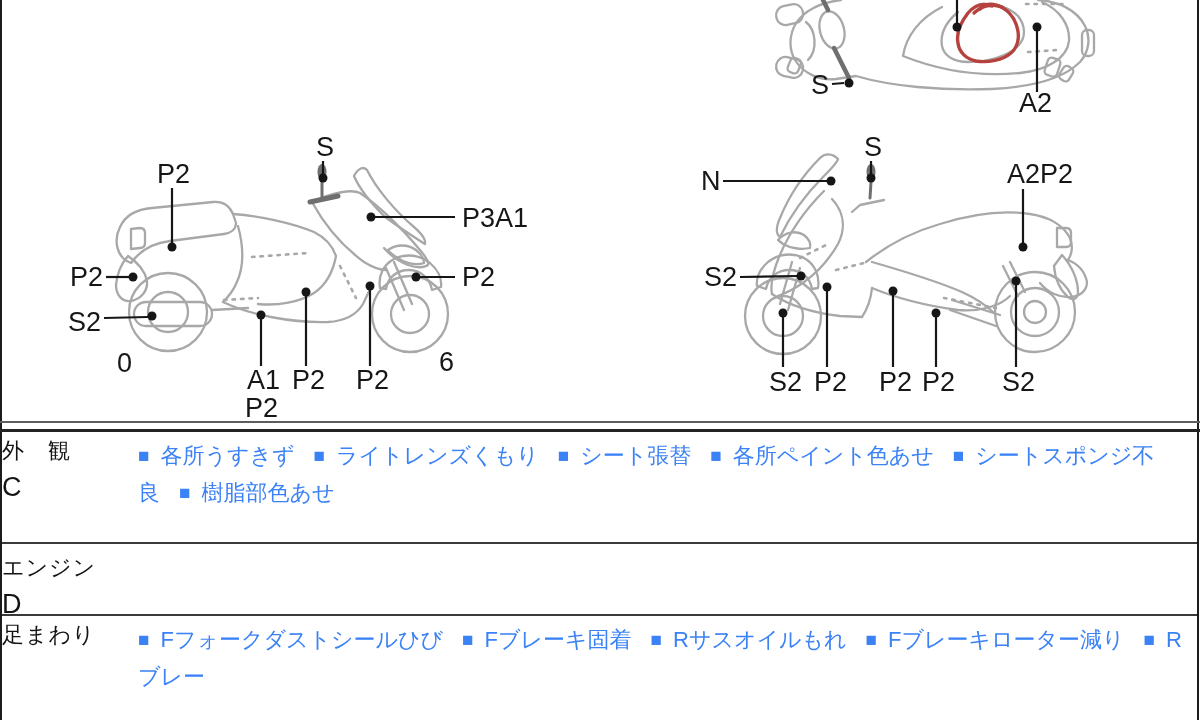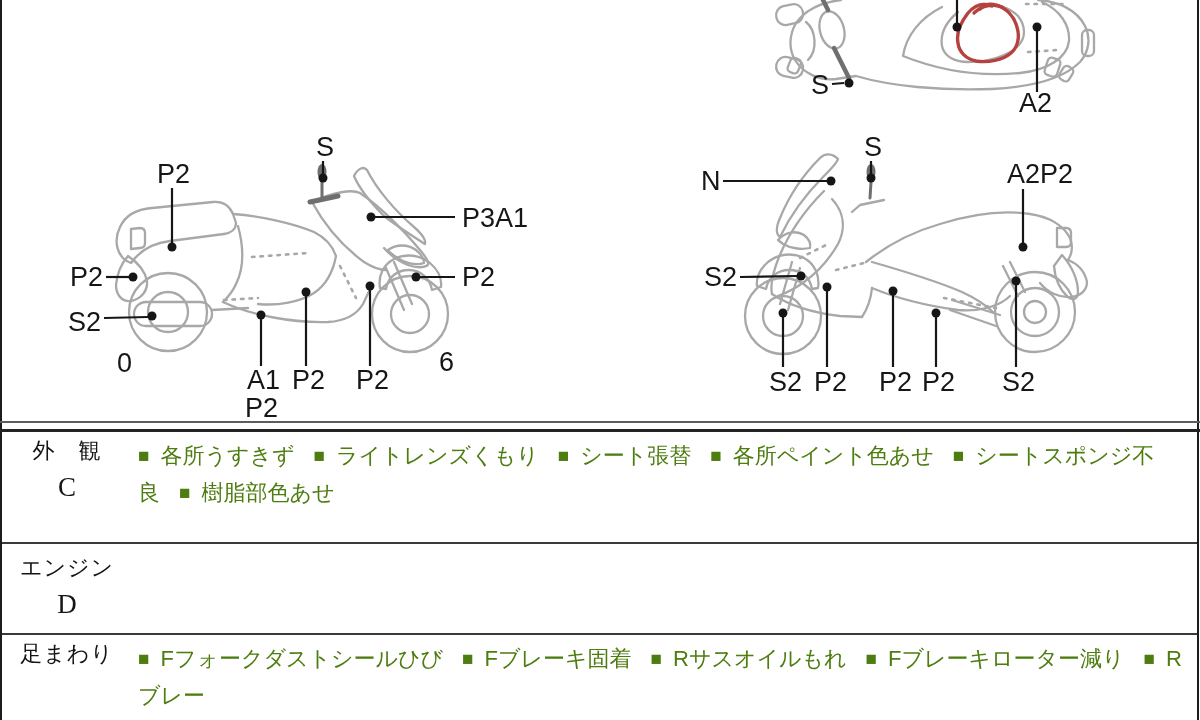--- a/index.html
+++ b/index.html
@@ -28,31 +28,31 @@
   .dlabel{font-family:"Liberation Sans","DejaVu Sans",sans-serif;font-size:27px;font-weight:500;fill:var(--ink);}
   .red-mark{stroke:var(--red);stroke-width:3.4;fill:none;stroke-linecap:round;stroke-linejoin:round;}
 
   .rule-thin{position:absolute;left:0;right:0;top:421px;height:1.5px;background:#5d5d5d;}
   .rule-thick{position:absolute;left:0;right:0;top:429px;height:3px;background:#232323;}
 
   .inspection-table{position:absolute;left:2px;right:3px;top:433px;}
   .irow{display:flex;border-bottom:2px solid var(--rule);}
   .irow:last-child{border-bottom:none;}
   .irow.r1{height:111px;}
-  .irow.r2{height:91px;flex-direction:column;}
+  .irow.r2{height:72px;flex-direction:column;}
   .irow.r3{height:77px;}
   .irow.r4{height:60px;}
-  .cat-cell{width:130px;flex:none;text-align:center;font-family:Liberation Serif, serif;}
+  .cat-cell{width:130px;flex:none;text-align:left;}
   .r1 .cat-cell,.r1 .content-cell{padding-top:5px;}
   .r2 .cat-cell,.r2 .content-cell{padding-top:11px;}
   .r3 .cat-cell,.r3 .content-cell{padding-top:9px;}
   .r4 .cat-cell,.r4 .content-cell{padding-top:6px;}
   .cat{font-size:22px;letter-spacing:1px;line-height:26px;color:#141414;}
   .grade{font-size:27px;line-height:30px;margin-top:8px;color:#141414;}
-  .content-cell{flex:1;padding-left:6px;padding-right:14px;font-size:22px;line-height:36px;color:#4d7c0f;}
+  .content-cell{flex:1;padding-left:6px;padding-right:14px;font-size:22px;line-height:36px;color:#3b82f6;}
   .defect-item{display:inline;margin-right:19px;white-space:normal;}
   .bullet{font-size:19px;margin-right:11px;position:relative;top:-1px;}
 </style>
 </head>
 <body>
 
 <div class="page">
 
   <div class="page-border left"></div>
   <div class="page-border right"></div>

